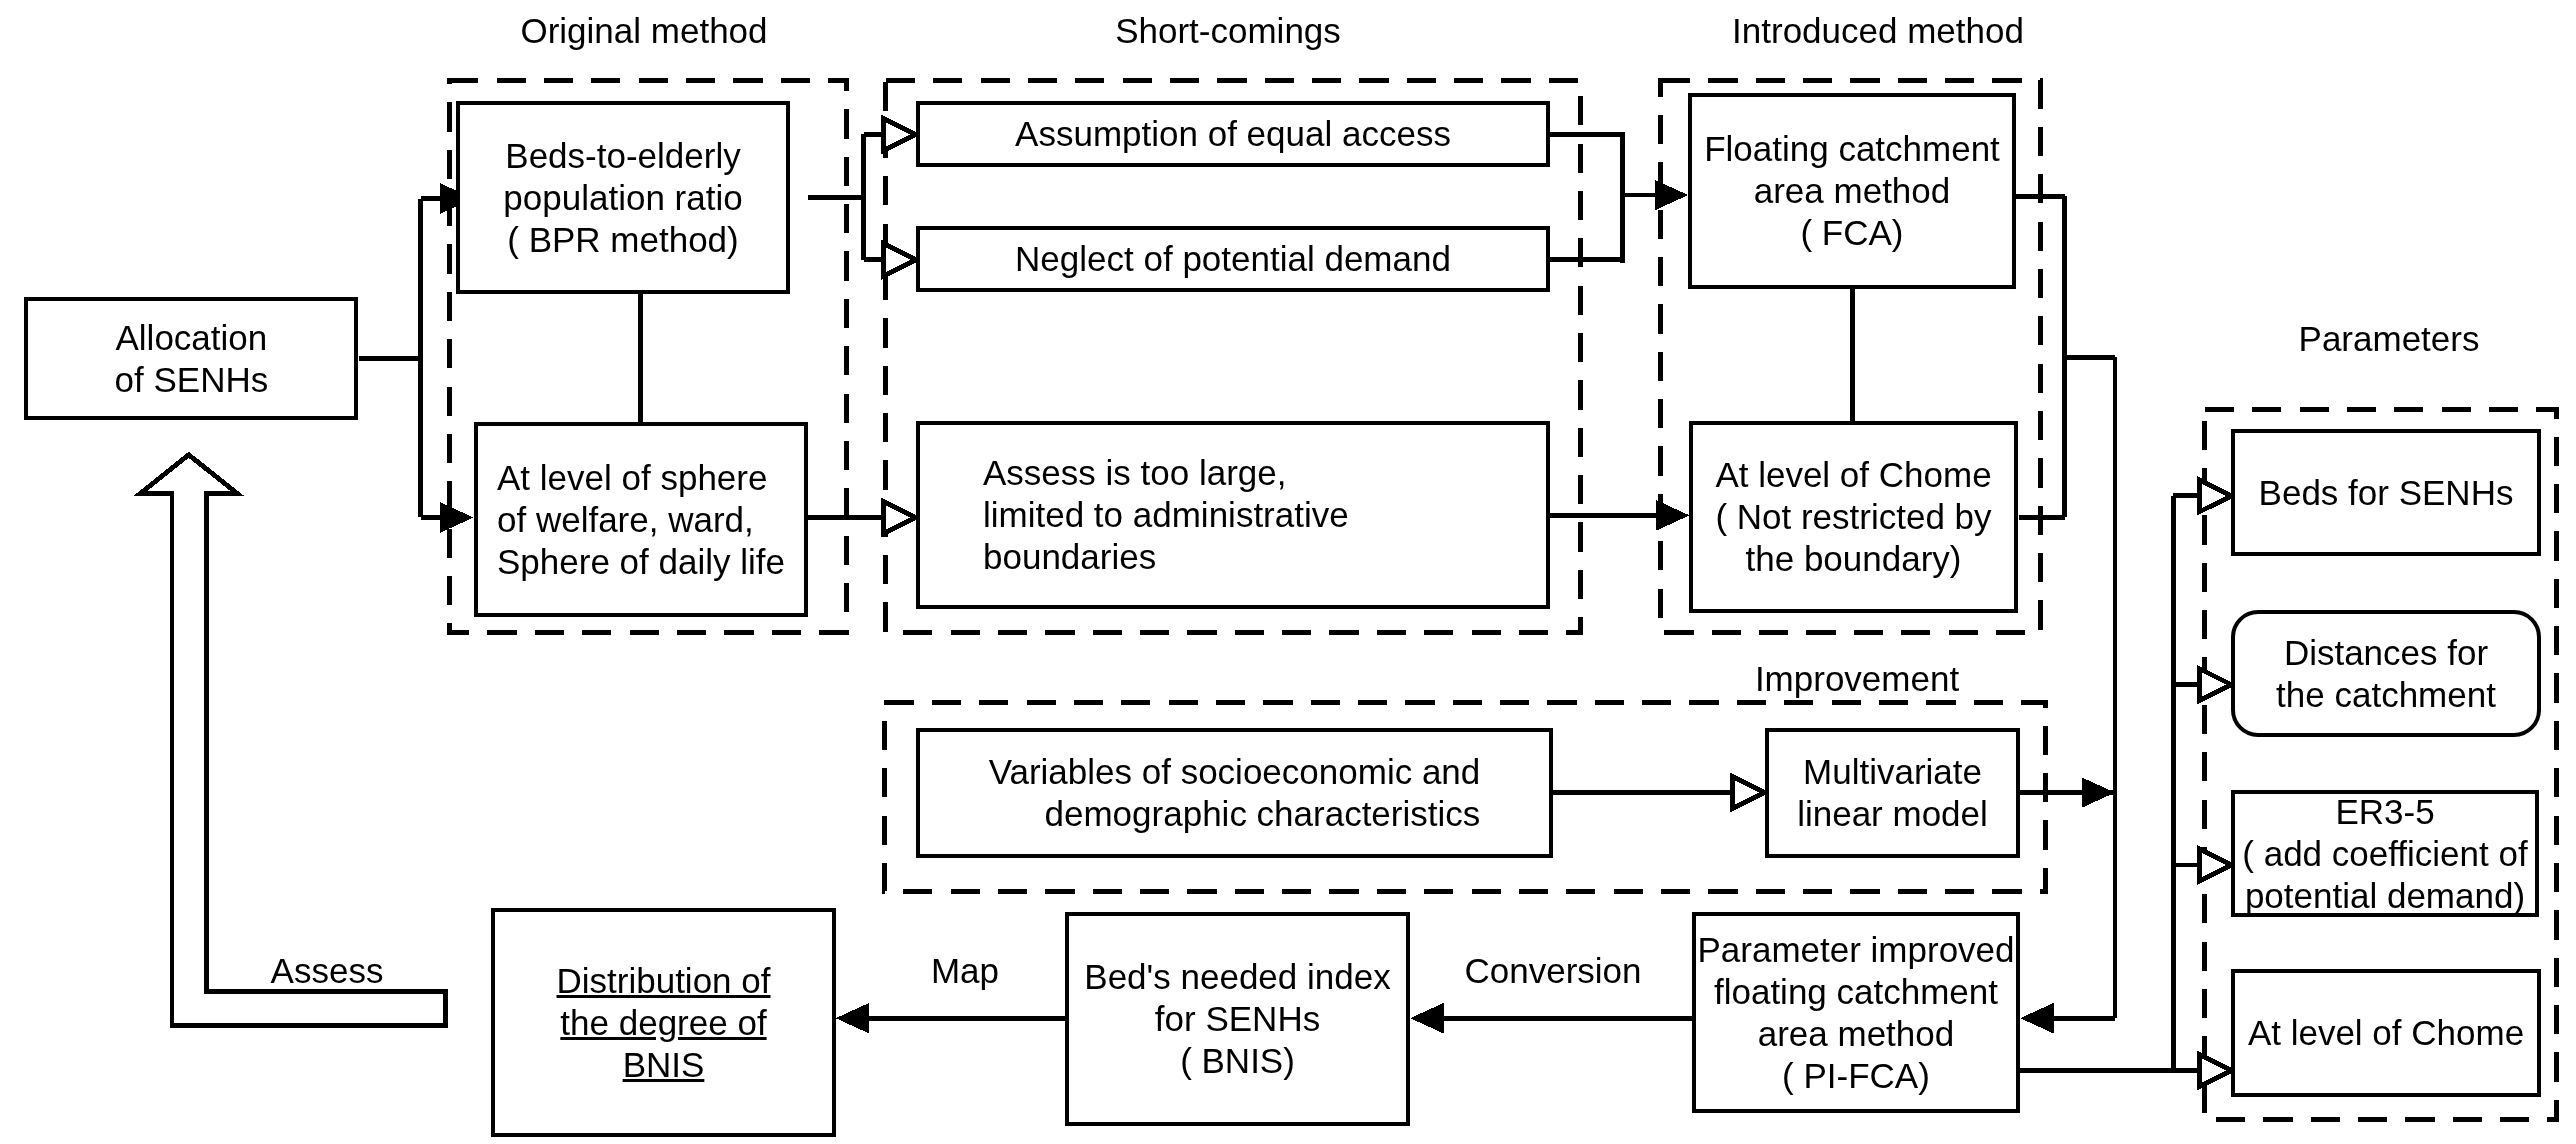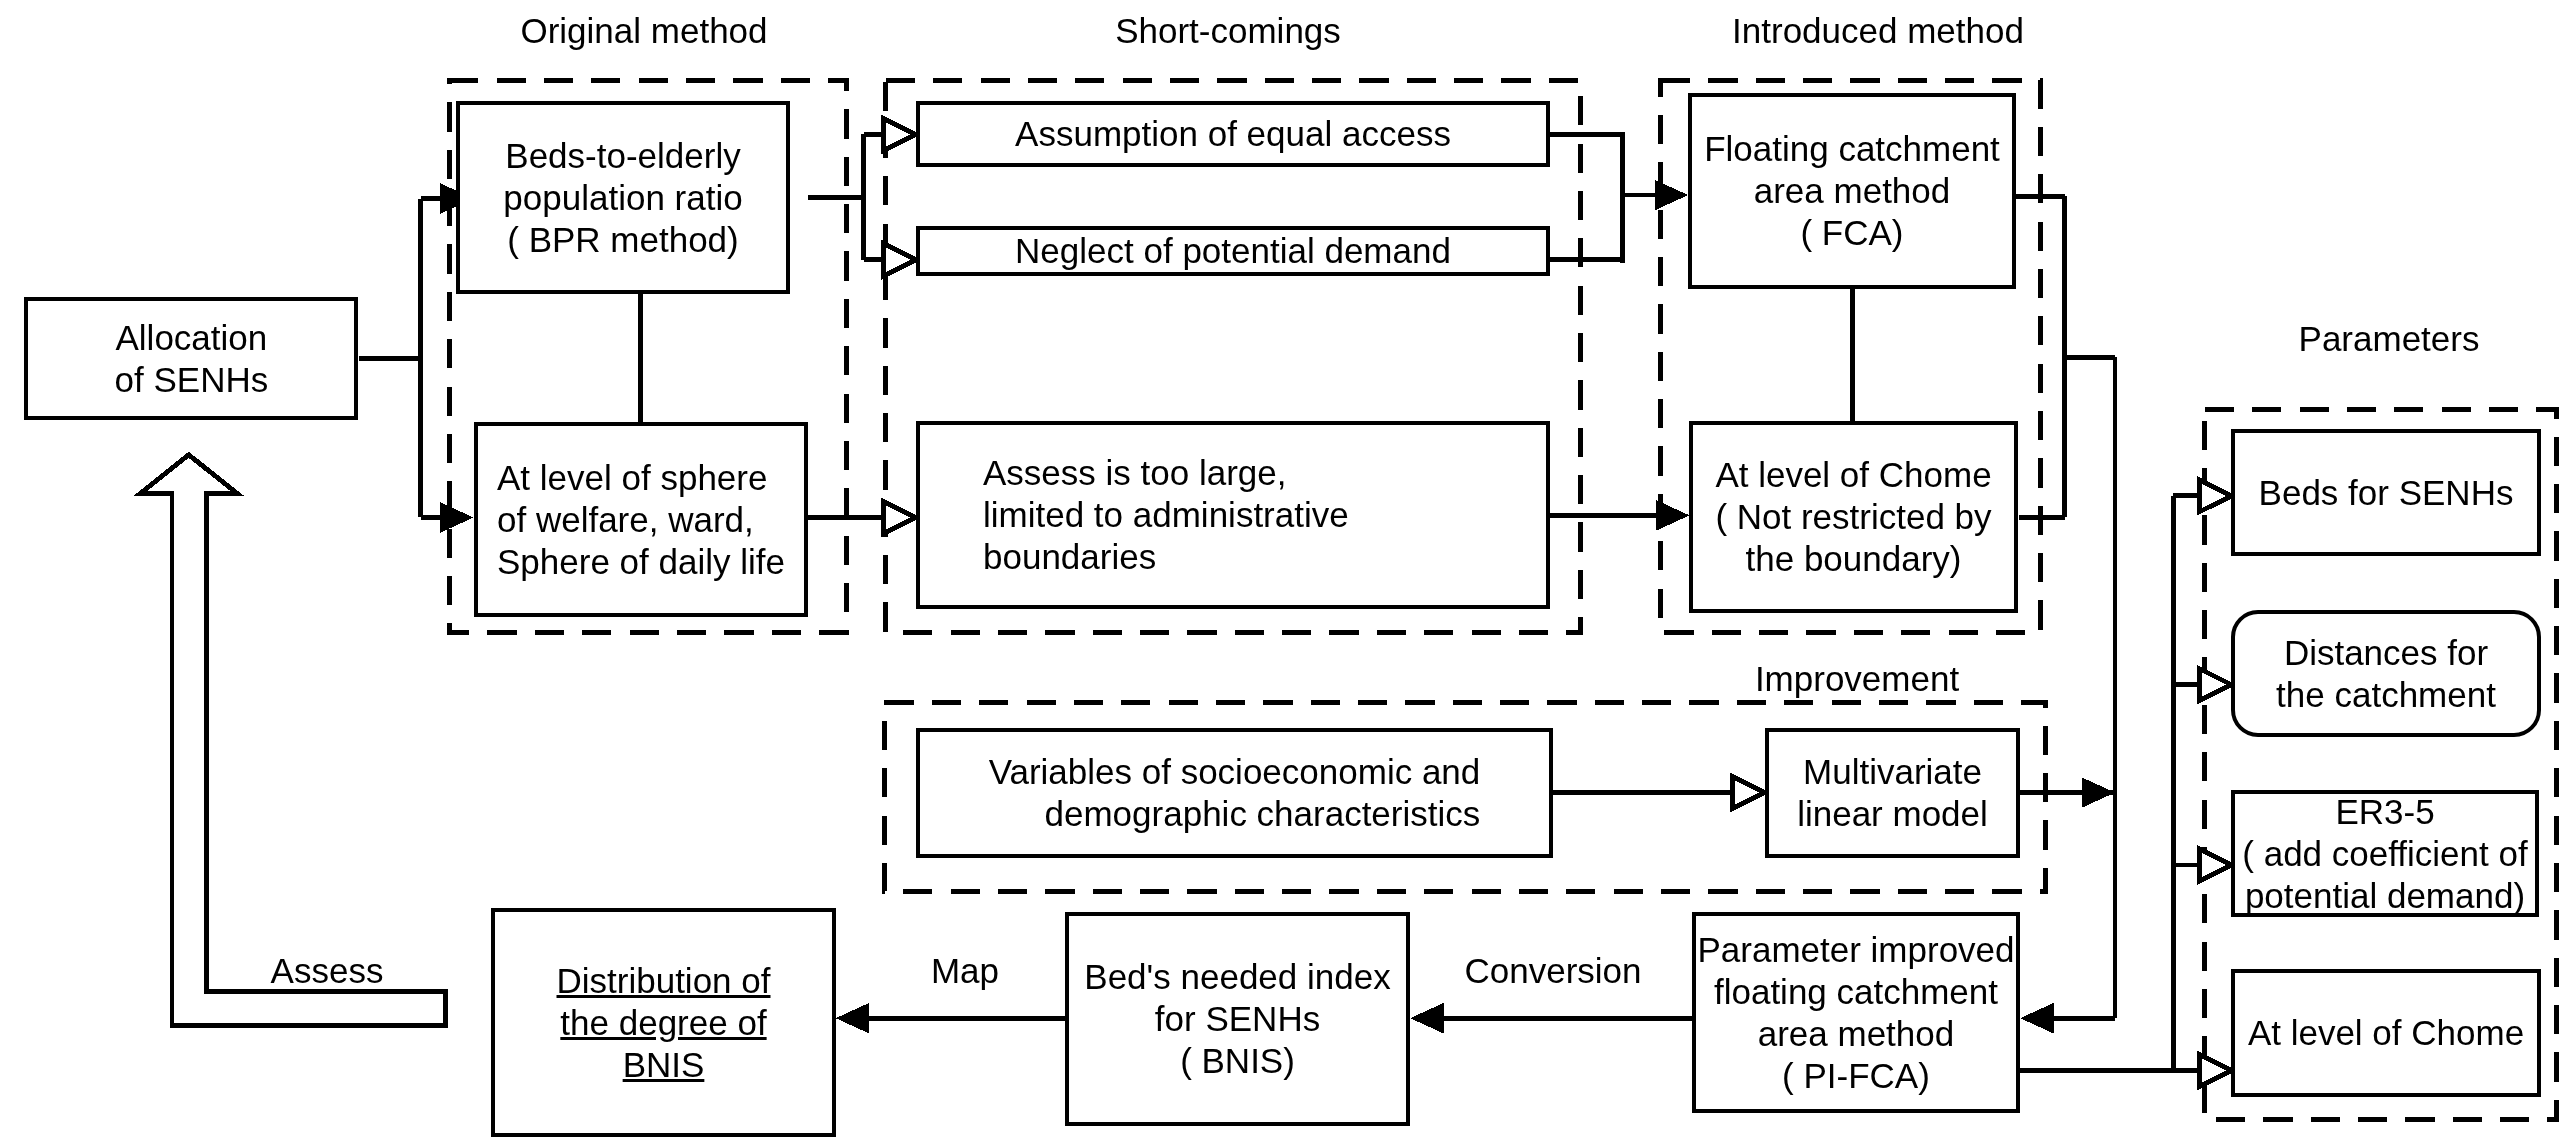--- a/index.html
+++ b/index.html
@@ -110,21 +110,21 @@
 
   <div class="box" style="left:24.4px;top:297px;width:334px;height:123px;">Allocation
 of SENHs</div>
   <div class="box" style="left:456px;top:101px;width:334px;height:193px;">Beds-to-elderly
 population ratio
 ( BPR method)</div>
   <div class="box left" style="left:474px;top:422px;width:334px;height:195px;padding-left:19px;">At level of sphere
 of welfare, ward,
 Sphere of daily life</div>
   <div class="box" style="left:916px;top:101px;width:634px;height:66px;">Assumption of equal access</div>
-  <div class="box" style="left:916px;top:226px;width:634px;height:50px;">Neglect of potential demand</div>
+  <div class="box" style="left:916px;top:226px;width:634px;height:66px;">Neglect of potential demand</div>
   <div class="box left" style="left:916px;top:421px;width:634px;height:188px;padding-left:63px;">Assess is too large,
 limited to administrative
 boundaries</div>
   <div class="box" style="left:1688px;top:93px;width:328px;height:196px;">Floating catchment
 area method
 ( FCA)</div>
   <div class="box" style="left:1689px;top:421px;width:329px;height:192px;">At level of Chome
 ( Not restricted by
 the boundary)</div>
   <div class="box" style="left:916px;top:728px;width:637px;height:130px;text-align:right;">Variables of socioeconomic and

